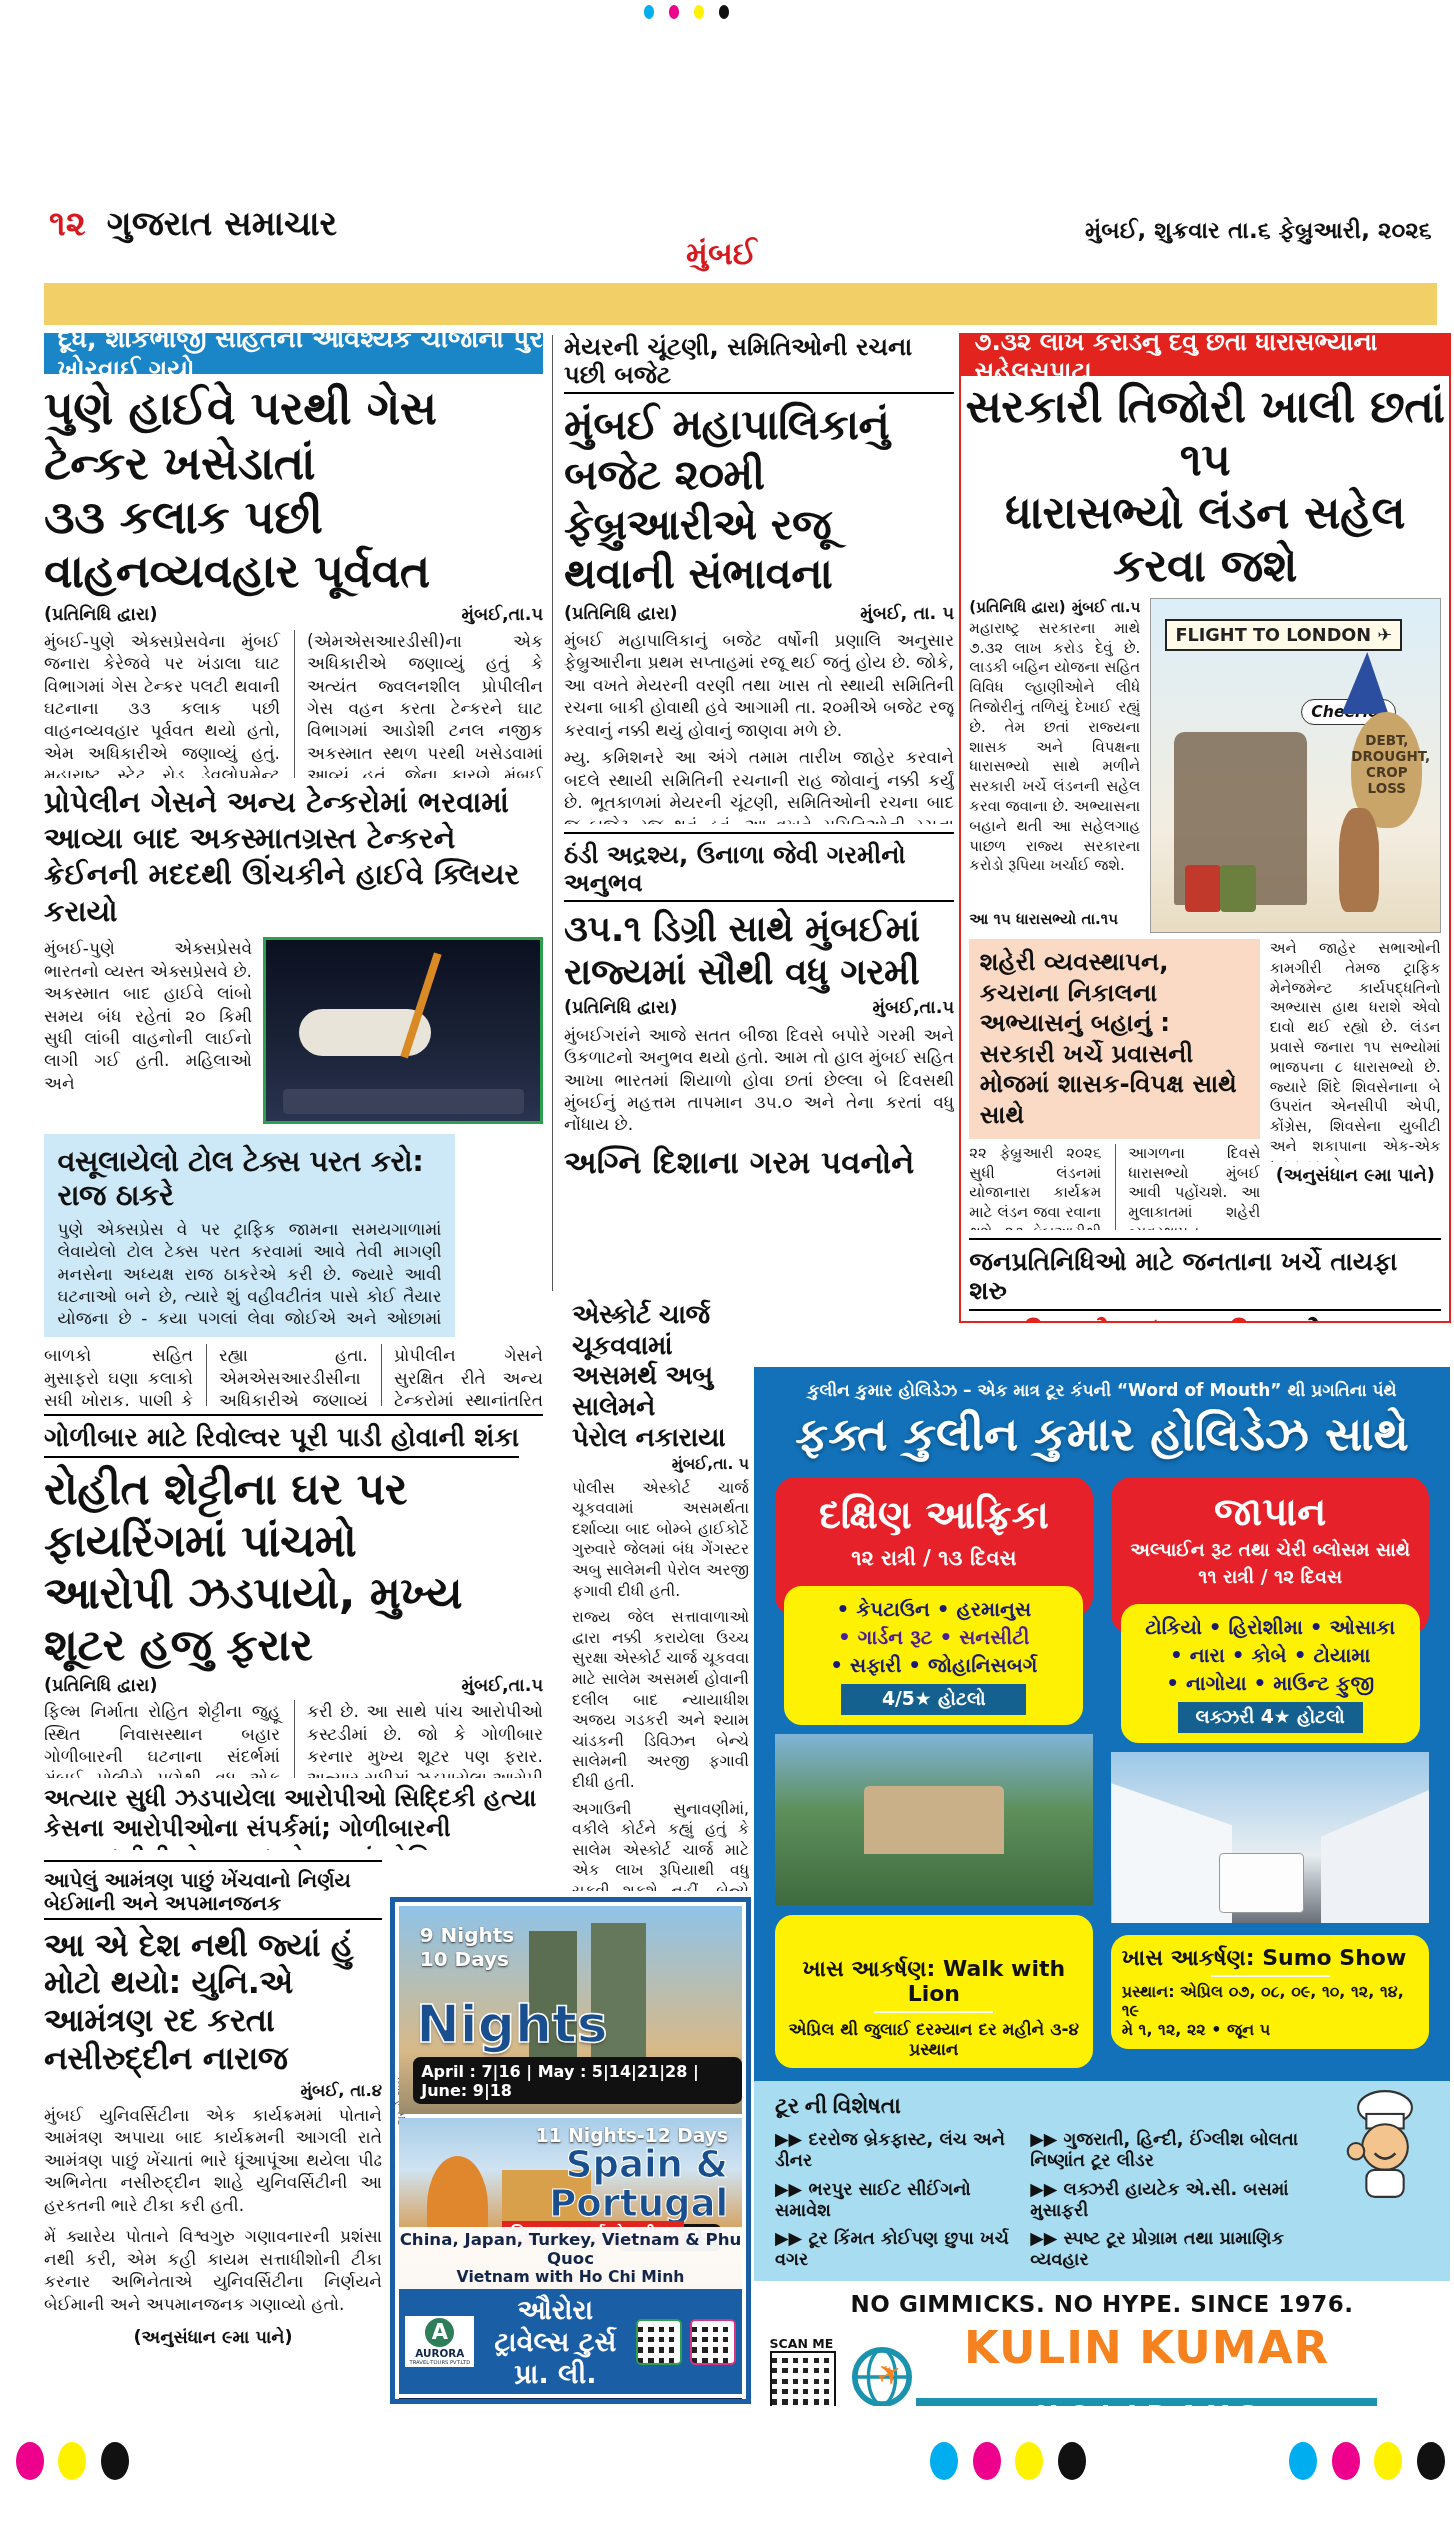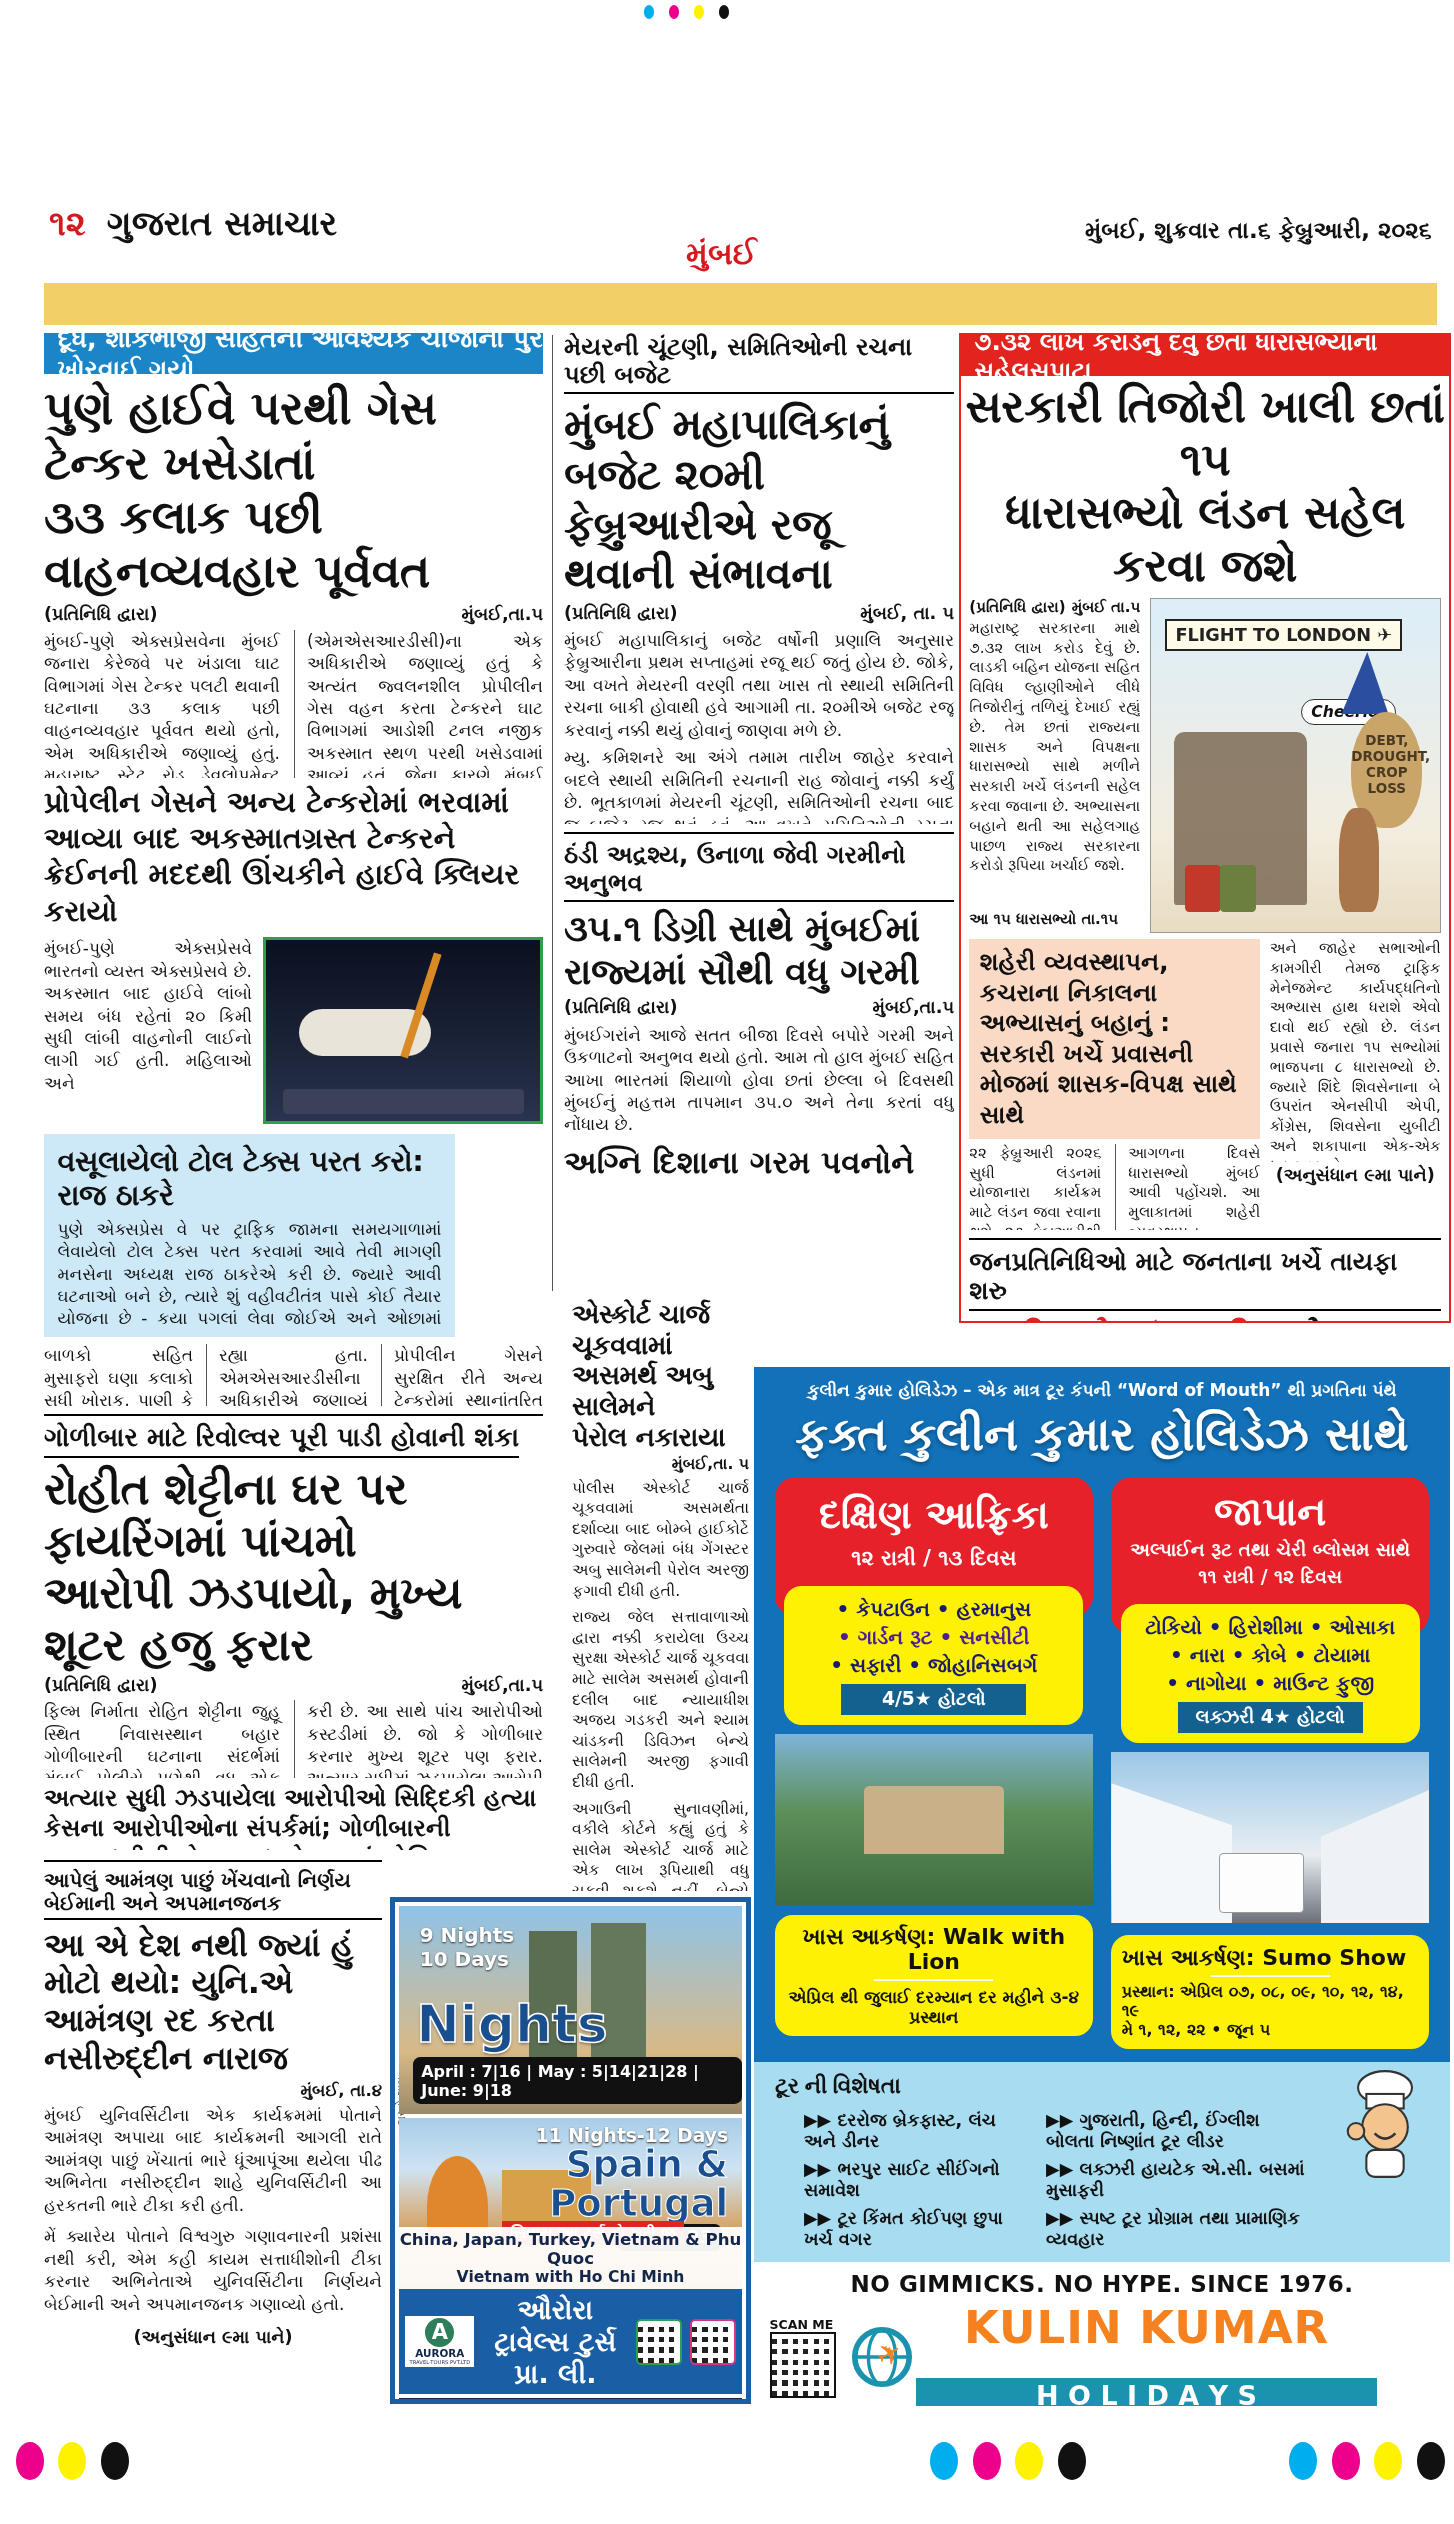--- a/index.html
+++ b/index.html
@@ -262,21 +262,21 @@
         <div class="adyellow" style="margin:-31px 9.4px 0 9.4px;padding:10.4px 12.5px;text-align:center;position:relative;">
           <div style="font-weight:bold;font-size:20px;color:#1a1a6e;">• કેપટાઉન • હરમાનુસ</div>
           <div style="font-weight:bold;font-size:20px;color:#4c1d95;margin-top:4.2px;">• ગાર્ડન રૂટ • સનસીટી</div>
           <div style="font-weight:bold;font-size:20px;color:#1a1a6e;margin-top:4.2px;">• સફારી • જોહાનિસબર્ગ</div>
           <div class="badge" style="font-size:18.7px;padding:4.2px 10.4px;margin:7.3px auto 0 auto;width:60%;">4/5★ હોટલો</div>
         </div>
         <div class="photo" style="height:171px;margin-top:9.4px;background:linear-gradient(180deg,#7fb4d8 0%,#5d8f5a 45%,#3f6b3f 100%);">
           <div class="abs" style="left:28%;top:30%;width:44%;height:40%;background:#c9b089;border-radius:5.2px 5.2px 0 0;"></div>
         </div>
         <div class="adyellow" style="margin-top:9.4px;padding:9.4px 10.4px;text-align:center;">
-          <div style="font-weight:bold;font-size:22px;color:#111;">ખાસ આકર્ષણ: Walk with Lion</div>
+          <div style="font-weight:bold;font-size:22px;color:#111;margin-top:32px;">ખાસ આકર્ષણ: Walk with Lion</div>
           <div style="border-top:2.1px solid #fff;width:40%;margin:5.2px auto;"></div>
           <div style="font-weight:bold;font-size:17px;color:#111;">એપ્રિલ થી જુલાઈ દરમ્યાન દર મહીને ૩-૪ પ્રસ્થાન</div>
         </div>
       </div>
 
       <div style="flex:1;">
         <div style="background:#E62129;border-radius:21px;padding:11.4px 5.2px 47px 5.2px;text-align:center;">
           <div style="color:#fff;font-weight:bold;font-size:39px;">જાપાન</div>
           <div style="color:#fff;font-weight:bold;font-size:18.7px;margin-top:4.2px;">અલ્પાઈન રૂટ તથા ચેરી બ્લોસમ સાથે</div>
           <div style="color:#fff;font-weight:bold;font-size:18.7px;margin-top:5.2px;">૧૧ રાત્રી / ૧૨ દિવસ</div>
@@ -297,21 +297,21 @@
           <div style="border-top:2.1px solid #fff;width:40%;margin:5.2px auto;"></div>
           <div style="font-weight:bold;font-size:16px;color:#111;">પ્રસ્થાન: એપ્રિલ ૦૭, ૦૮, ૦૯, ૧૦, ૧૨, ૧૪, ૧૯</div>
           <div style="font-weight:bold;font-size:16px;color:#111;">મે ૧, ૧૨, ૨૨ • જૂન ૫</div>
         </div>
       </div>
     </div>
 
     <div style="background:#A8DCF0;margin-top:13.5px;padding:11.4px 21px;position:relative;">
       <div style="font-weight:bold;font-size:22px;font-family:Liberation Serif, serif;">ટૂર ની વિશેષતા</div>
       <div style="display:flex;gap:21px;margin-top:6.2px;width:82%;">
-        <div style="flex:1;margin-left:29px;">
+        <div style="flex:1;">
           <div style="font-size:17.7px;font-weight:bold;margin-top:4.2px;"><span>▶▶ </span><span>દરરોજ બ્રેકફાસ્ટ, લંચ અને ડીનર</span></div>
           <div style="font-size:17.7px;font-weight:bold;margin-top:7.3px;"><span>▶▶ </span><span>ભરપુર સાઈટ સીઈંગનો સમાવેશ</span></div>
           <div style="font-size:17.7px;font-weight:bold;margin-top:7.3px;"><span>▶▶ </span><span>ટૂર કિંમત કોઈપણ છુપા ખર્ચ વગર</span></div>
         </div>
         <div style="flex:1.2;">
           <div style="font-size:17.7px;font-weight:bold;margin-top:4.2px;"><span>▶▶ </span><span>ગુજરાતી, હિન્દી, ઈંગ્લીશ બોલતા નિષ્ણાંત ટૂર લીડર</span></div>
           <div style="font-size:17.7px;font-weight:bold;margin-top:7.3px;"><span>▶▶ </span><span>લક્ઝરી હાયટેક એ.સી. બસમાં મુસાફરી</span></div>
           <div style="font-size:17.7px;font-weight:bold;margin-top:7.3px;"><span>▶▶ </span><span>સ્પષ્ટ ટૂર પ્રોગ્રામ તથા પ્રામાણિક વ્યવહાર</span></div>
         </div>
       </div>

